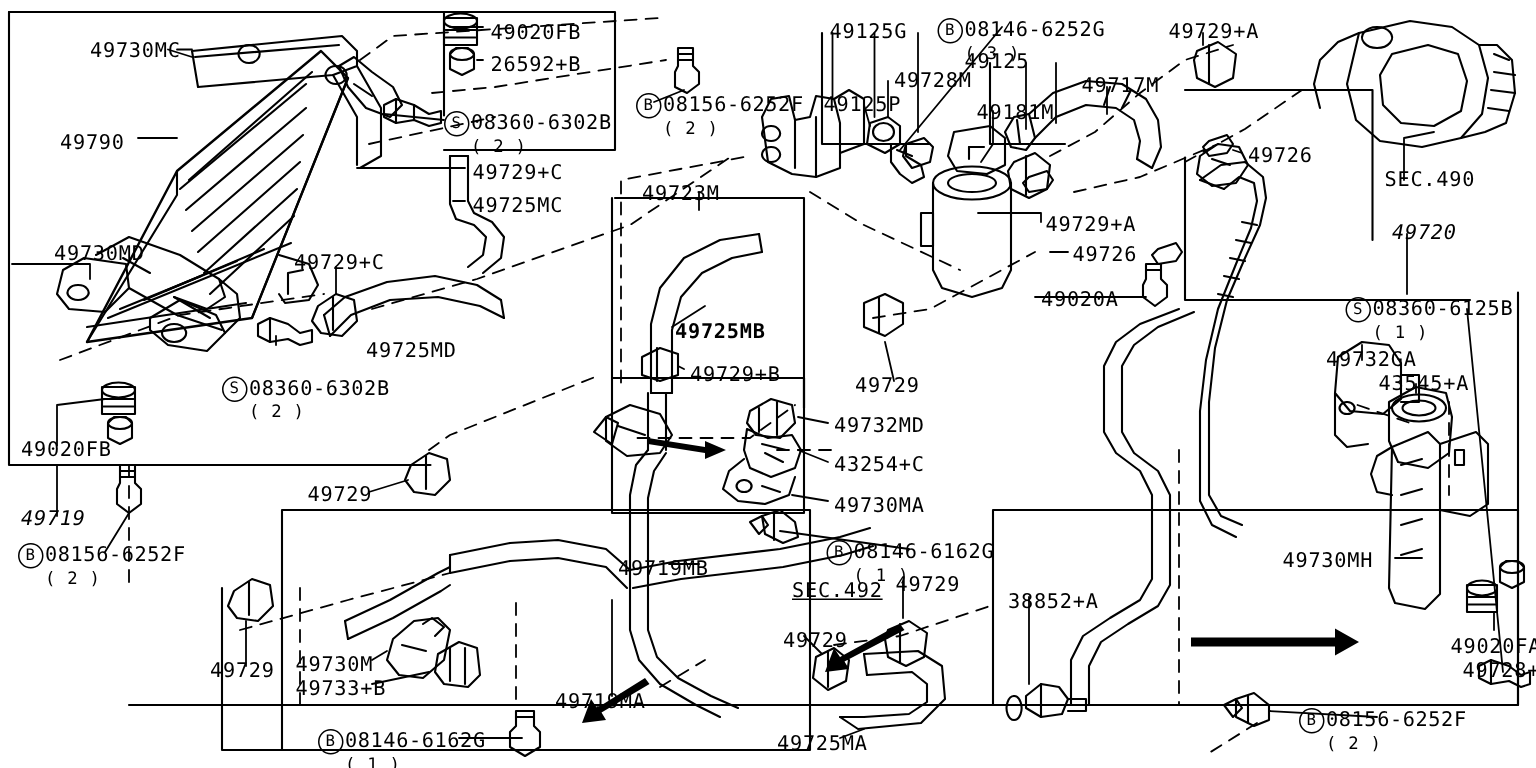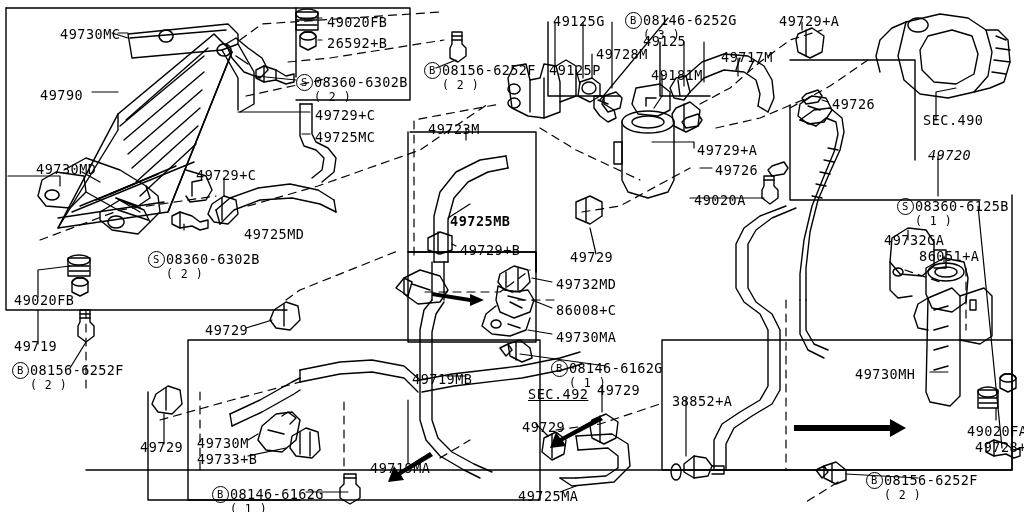--- a/index.html
+++ b/index.html
@@ -456,21 +456,21 @@
         <path d="M918 478 L846 474"></path>
       </g>
     </g>
   </svg>
 
   <div id="label-layer">
       <div class="lbl" style="left: 60px; top: 27px;">49730MC</div>
       <div class="lbl" style="left: 40px; top: 88px;">49790</div>
       <div class="lbl" style="left: 8px; top: 162px; margin-left: 28px;">49730MD</div>
       <div class="lbl" style="left: 14px; top: 293px;">49020FB</div>
-      <div class="lbl" style="left: 14px; top: 339px;">49719</div>
+      <div class="lbl" style="left: 14px; top: 339px; font-style: italic;">49719</div>
       <div class="lbl" style="left: 205px; top: 323px;">49729</div>
       <div class="lbl" style="left: 196px; top: 168px;">49729+C</div>
       <div class="lbl" style="left: 244px; top: 227px;">49725MD</div>
       <div class="lbl" style="left: 327px; top: 15px;">49020FB</div>
       <div class="lbl" style="left: 327px; top: 36px;">26592+B</div>
       <div class="lbl" style="left: 315px; top: 108px;">49729+C</div>
       <div class="lbl" style="left: 315px; top: 130px;">49725MC</div>
       <div class="lbl" style="left: 428px; top: 122px;">49723M</div>
       <div class="lbl" style="left: 450px; top: 214px; font-weight: bold;">49725MB</div>
       <div class="lbl" style="left: 460px; top: 243px; text-align: center;">49729+B</div>
@@ -482,26 +482,26 @@
       <div class="lbl" style="left: 651px; top: 68px;">49181M</div>
       <div class="lbl" style="left: 721px; top: 50px;">49717M</div>
       <div class="lbl" style="left: 779px; top: 14px;">49729+A</div>
       <div class="lbl" style="left: 697px; top: 143px;">49729+A</div>
       <div class="lbl" style="left: 715px; top: 163px;">49726</div>
       <div class="lbl" style="left: 694px; top: 193px;">49020A</div>
       <div class="lbl" style="left: 832px; top: 97px;">49726</div>
       <div class="lbl" style="left: 923px; top: 113px;">SEC.490</div>
       <div class="lbl" style="left: 928px; top: 148px; font-style: italic;">49720</div>
       <div class="lbl" style="left: 884px; top: 233px;">49732GA</div>
-      <div class="lbl" style="left: 919px; top: 249px;">86051+A</div>
+      <div class="lbl" style="left: 919px; top: 249px;">43545+A</div>
       <div class="lbl" style="left: 855px; top: 367px;">49730MH</div>
       <div class="lbl" style="left: 967px; top: 424px;">49020FA</div>
       <div class="lbl" style="left: 975px; top: 440px;">49728+A</div>
       <div class="lbl" style="left: 556px; top: 277px;">49732MD</div>
-      <div class="lbl" style="left: 556px; top: 303px;">86008+C</div>
+      <div class="lbl" style="left: 556px; top: 303px;">43254+C</div>
       <div class="lbl" style="left: 556px; top: 330px;">49730MA</div>
       <div class="lbl" style="left: 528px; top: 387px; text-decoration: underline;">SEC.492</div>
       <div class="lbl" style="left: 597px; top: 383px;">49729</div>
       <div class="lbl" style="left: 672px; top: 394px;">38852+A</div>
       <div class="lbl" style="left: 522px; top: 420px;">49729</div>
       <div class="lbl" style="left: 518px; top: 489px;">49725MA</div>
       <div class="lbl" style="left: 412px; top: 372px;">49719MB</div>
       <div class="lbl" style="left: 370px; top: 461px;">49719MA</div>
       <div class="lbl" style="left: 197px; top: 436px;">49730M</div>
       <div class="lbl" style="left: 197px; top: 452px;">49733+B</div>

